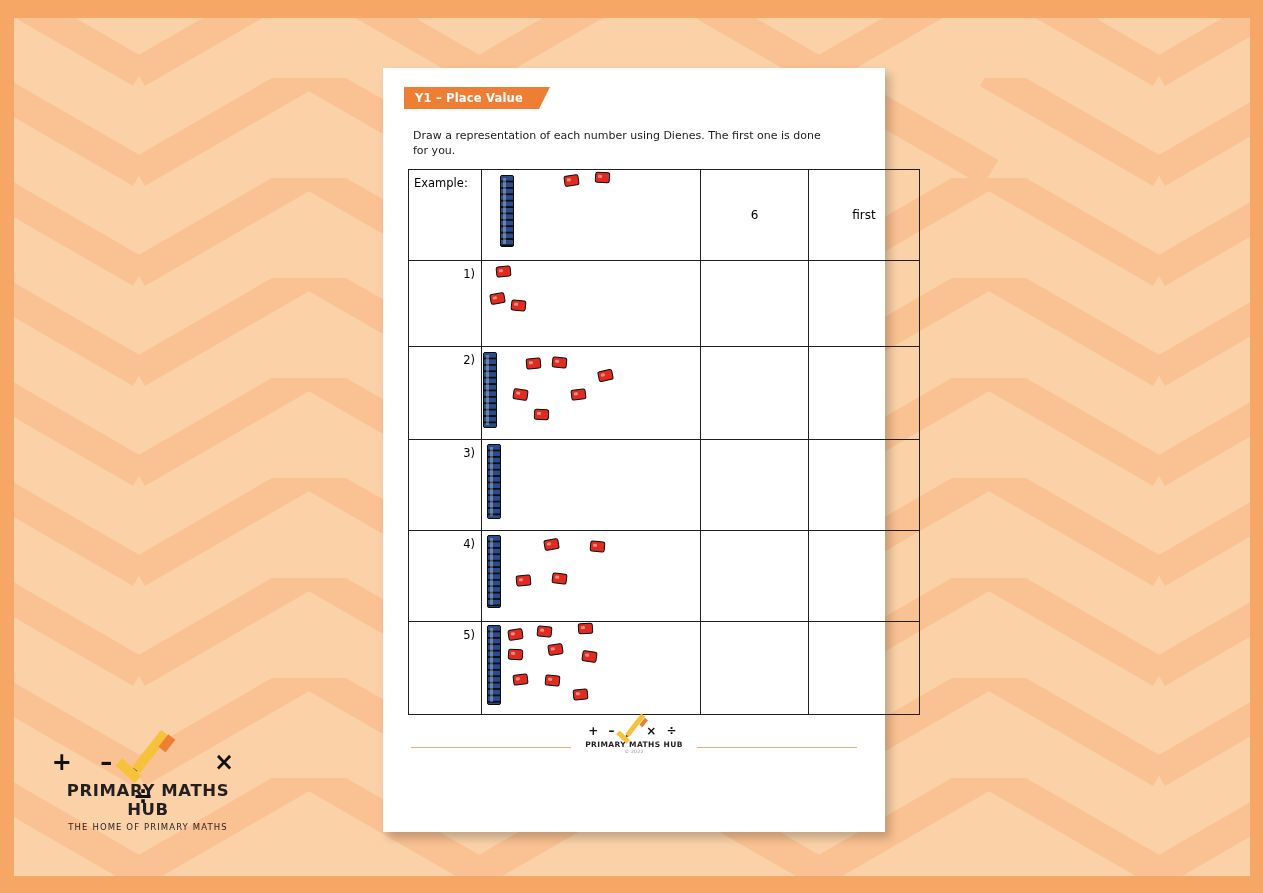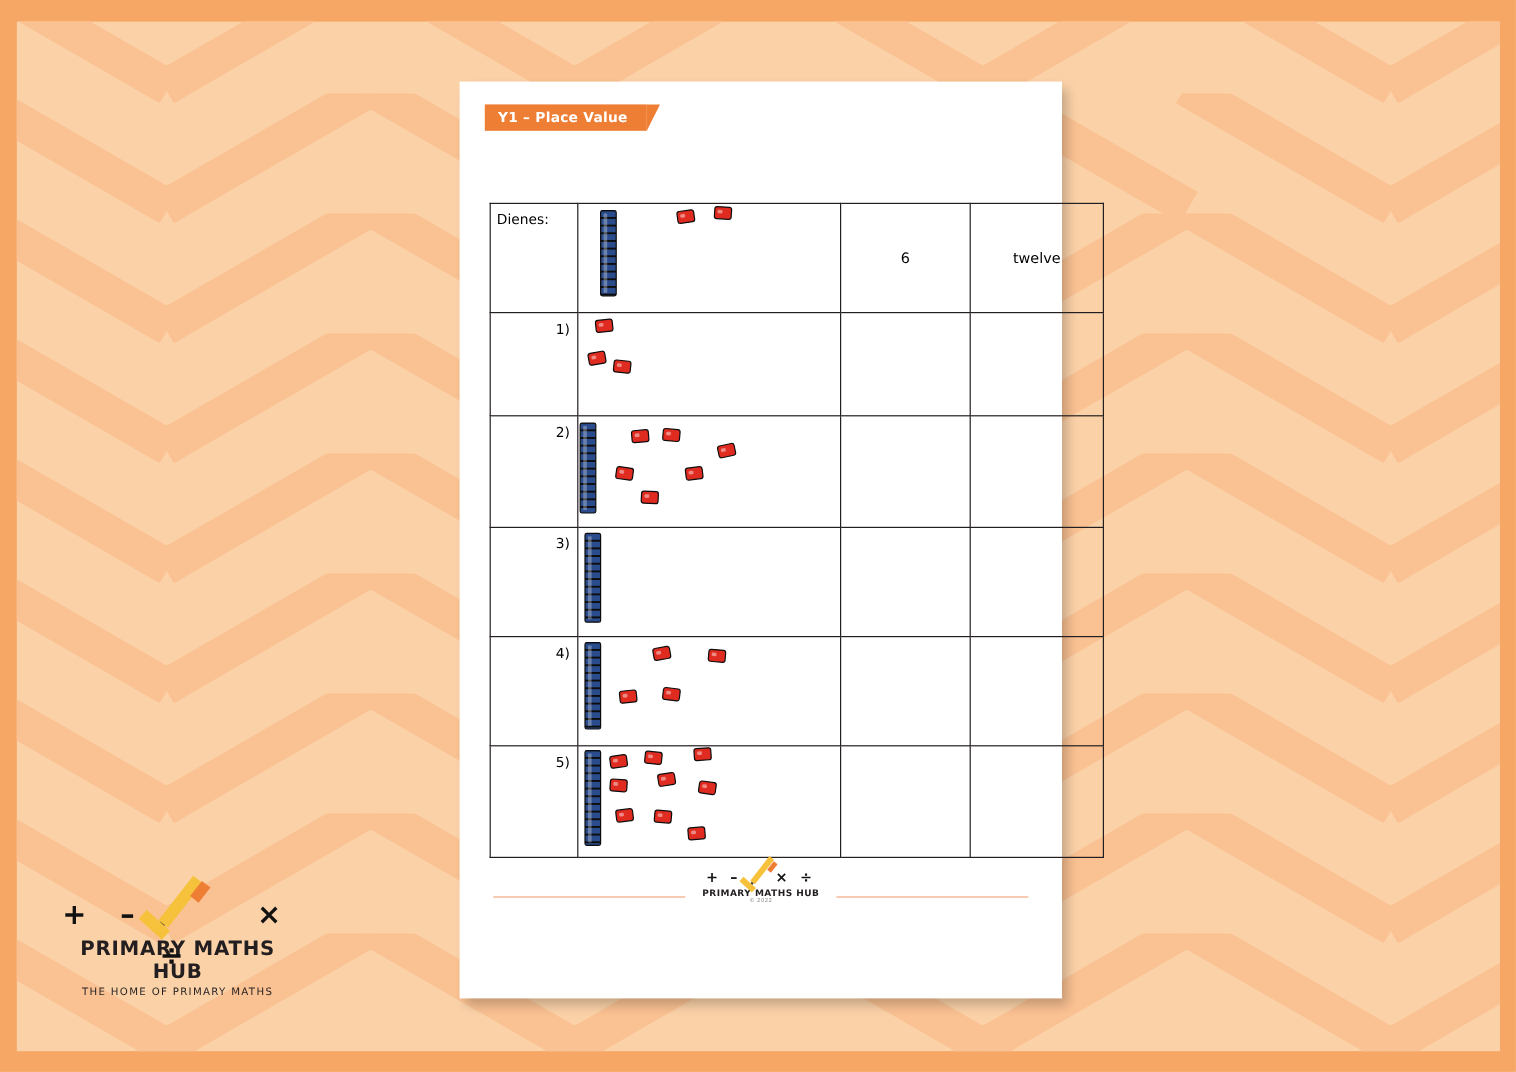--- a/index.html
+++ b/index.html
@@ -414,40 +414,41 @@
         <span style="left:790px;top:30px;transform:rotate(-30deg)"></span>
         <span style="left:960px;top:30px;transform:rotate(30deg)"></span>
         <span style="left:1130px;top:30px;transform:rotate(-30deg)"></span>
       </div>
   </div>
 
   <div id="sheet">
 
     <div id="title-banner">Y1 – Place Value</div>
 
+    <div id="instructions">Draw a representation of each number using Dienes. The first one is done for you.</div>
 
     <table id="grid">
 
       <tbody>
           <tr>
         <td class="c-label" style="height:90px">
-          <span class="rowlabel left">Dienes:</span>
+          <span class="rowlabel left">Example:</span>
         </td>
         <td class="c-dienes">
           <div class="dienes-area">
             <div class="rod" style="left:18px;top:5px;height:72px"></div>
             <div class="cube" style="left:82px;top:5px;transform:rotate(-8deg)"></div>
             <div class="cube" style="left:113px;top:2px;transform:rotate(4deg)"></div>
           </div>
         </td>
         <td class="c-num">
           <span class="centertext">6</span>
         </td>
         <td class="c-word">
-          <span class="centertext">twelve</span>
+          <span class="centertext">first</span>
         </td>
       </tr>
 
       <tr>
         <td class="c-label" style="height:85px">
           <span class="rowlabel">1)</span>
         </td>
         <td class="c-dienes">
           <div class="dienes-area">
             <div class="cube" style="left:14px;top:5px;transform:rotate(-6deg)"></div>

